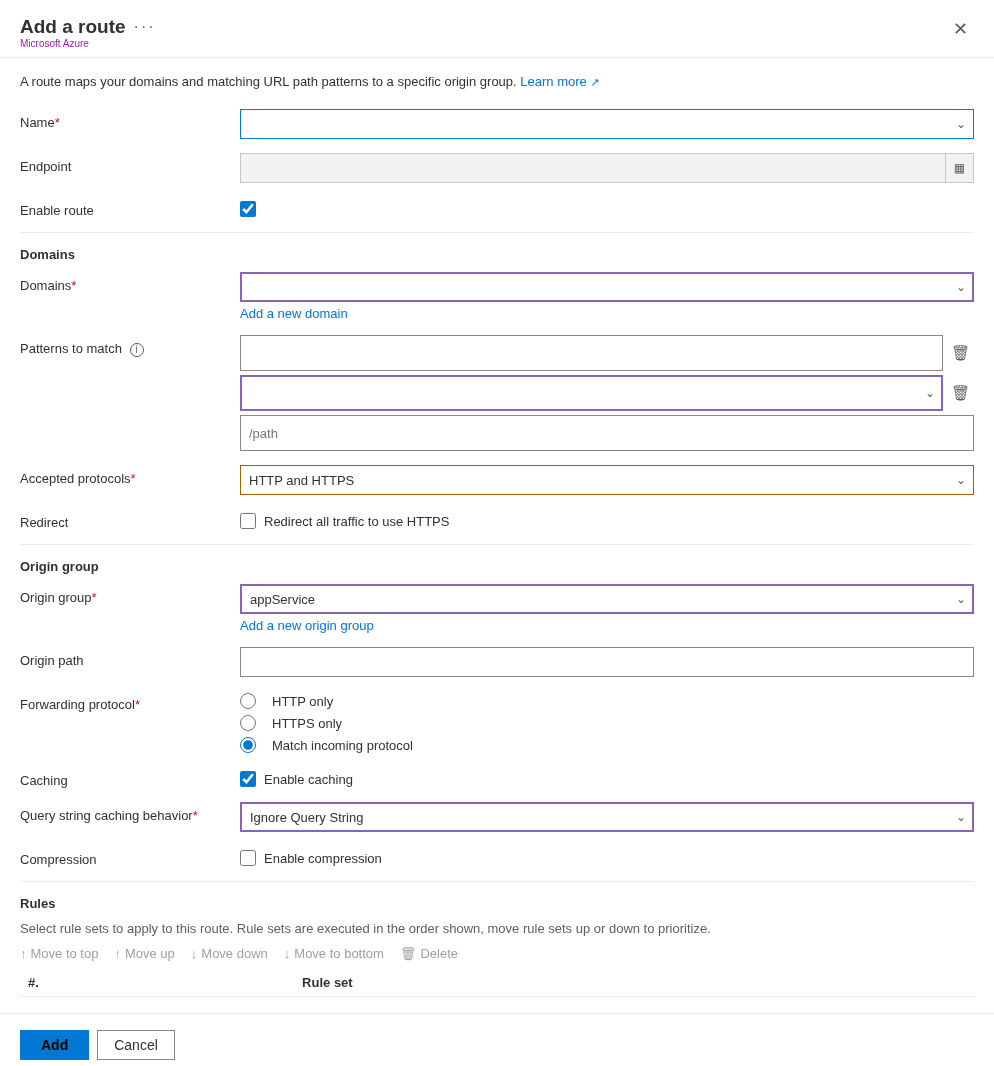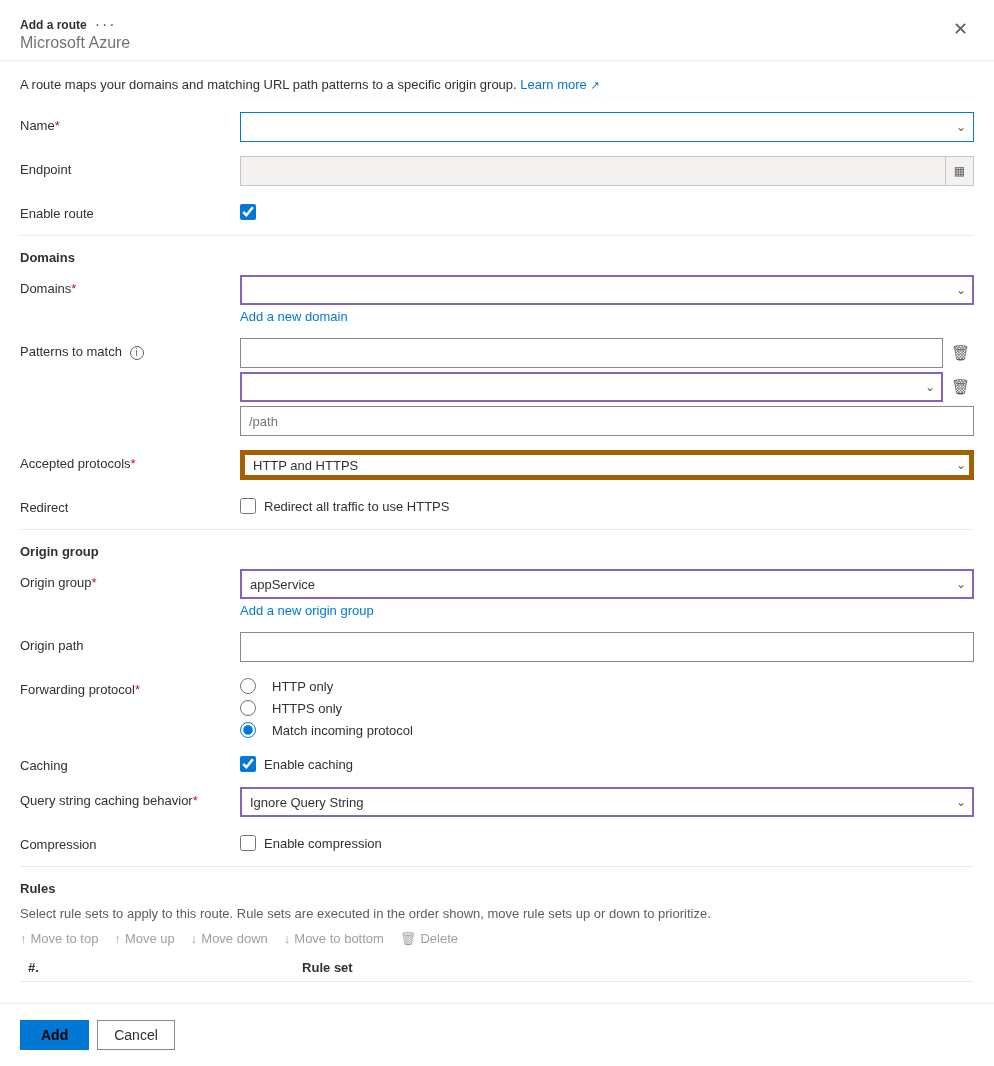--- a/index.html
+++ b/index.html
@@ -22,28 +22,27 @@
     }
     .panel-header {
       padding: 16px 20px 8px 20px;
       border-bottom: 1px solid #edebe9;
       display: flex;
       align-items: flex-start;
       justify-content: space-between;
     }
     .panel-title-block { display: flex; align-items: center; gap: 8px; }
     .panel-title {
-      font-size: 12px;
+      font-size: 19px;
       font-weight: 600;
       color: #323130;
     }
     .panel-subtitle {
-      font-size: 16px;
-      color: #737373;
-      text-align: right;
+      font-size: 10px;
+      color: #a21caf;
     }
     .panel-more-icon {
       font-size: 18px;
       color: #605e5c;
       cursor: pointer;
     }
     .close-btn {
       background: none;
       border: none;
       font-size: 18px;
@@ -95,21 +94,21 @@
       outline: none;
     }
     .form-input-disabled {
       background: #f3f2f1;
       color: #a19f9d;
       border-color: #c8c6c4;
     }
     .form-select {
       width: 100%;
       height: 30px;
-      border: 5px solid #a16207;
+      border: 1px solid #a16207;
       padding: 0 8px;
       font-size: 13px;
       color: #323130;
       background: #fff;
       appearance: none;
       -webkit-appearance: none;
       outline: none;
       cursor: pointer;
       position: relative;
     }
@@ -190,21 +189,21 @@
       align-items: center;
       gap: 4px;
       width: 100%;
     }
     .pattern-input-wrap {
       flex: 1;
       position: relative;
     }
     .pattern-input {
       width: 100%;
-      height: 30px;
+      height: 36px;
       border: 1px solid #8a8886;
       padding: 0 8px;
       font-size: 13px;
       color: #323130;
       background: #fff;
       outline: none;
     }
     .pattern-input-purple {
       border: 2px solid #8764b8;
     }

